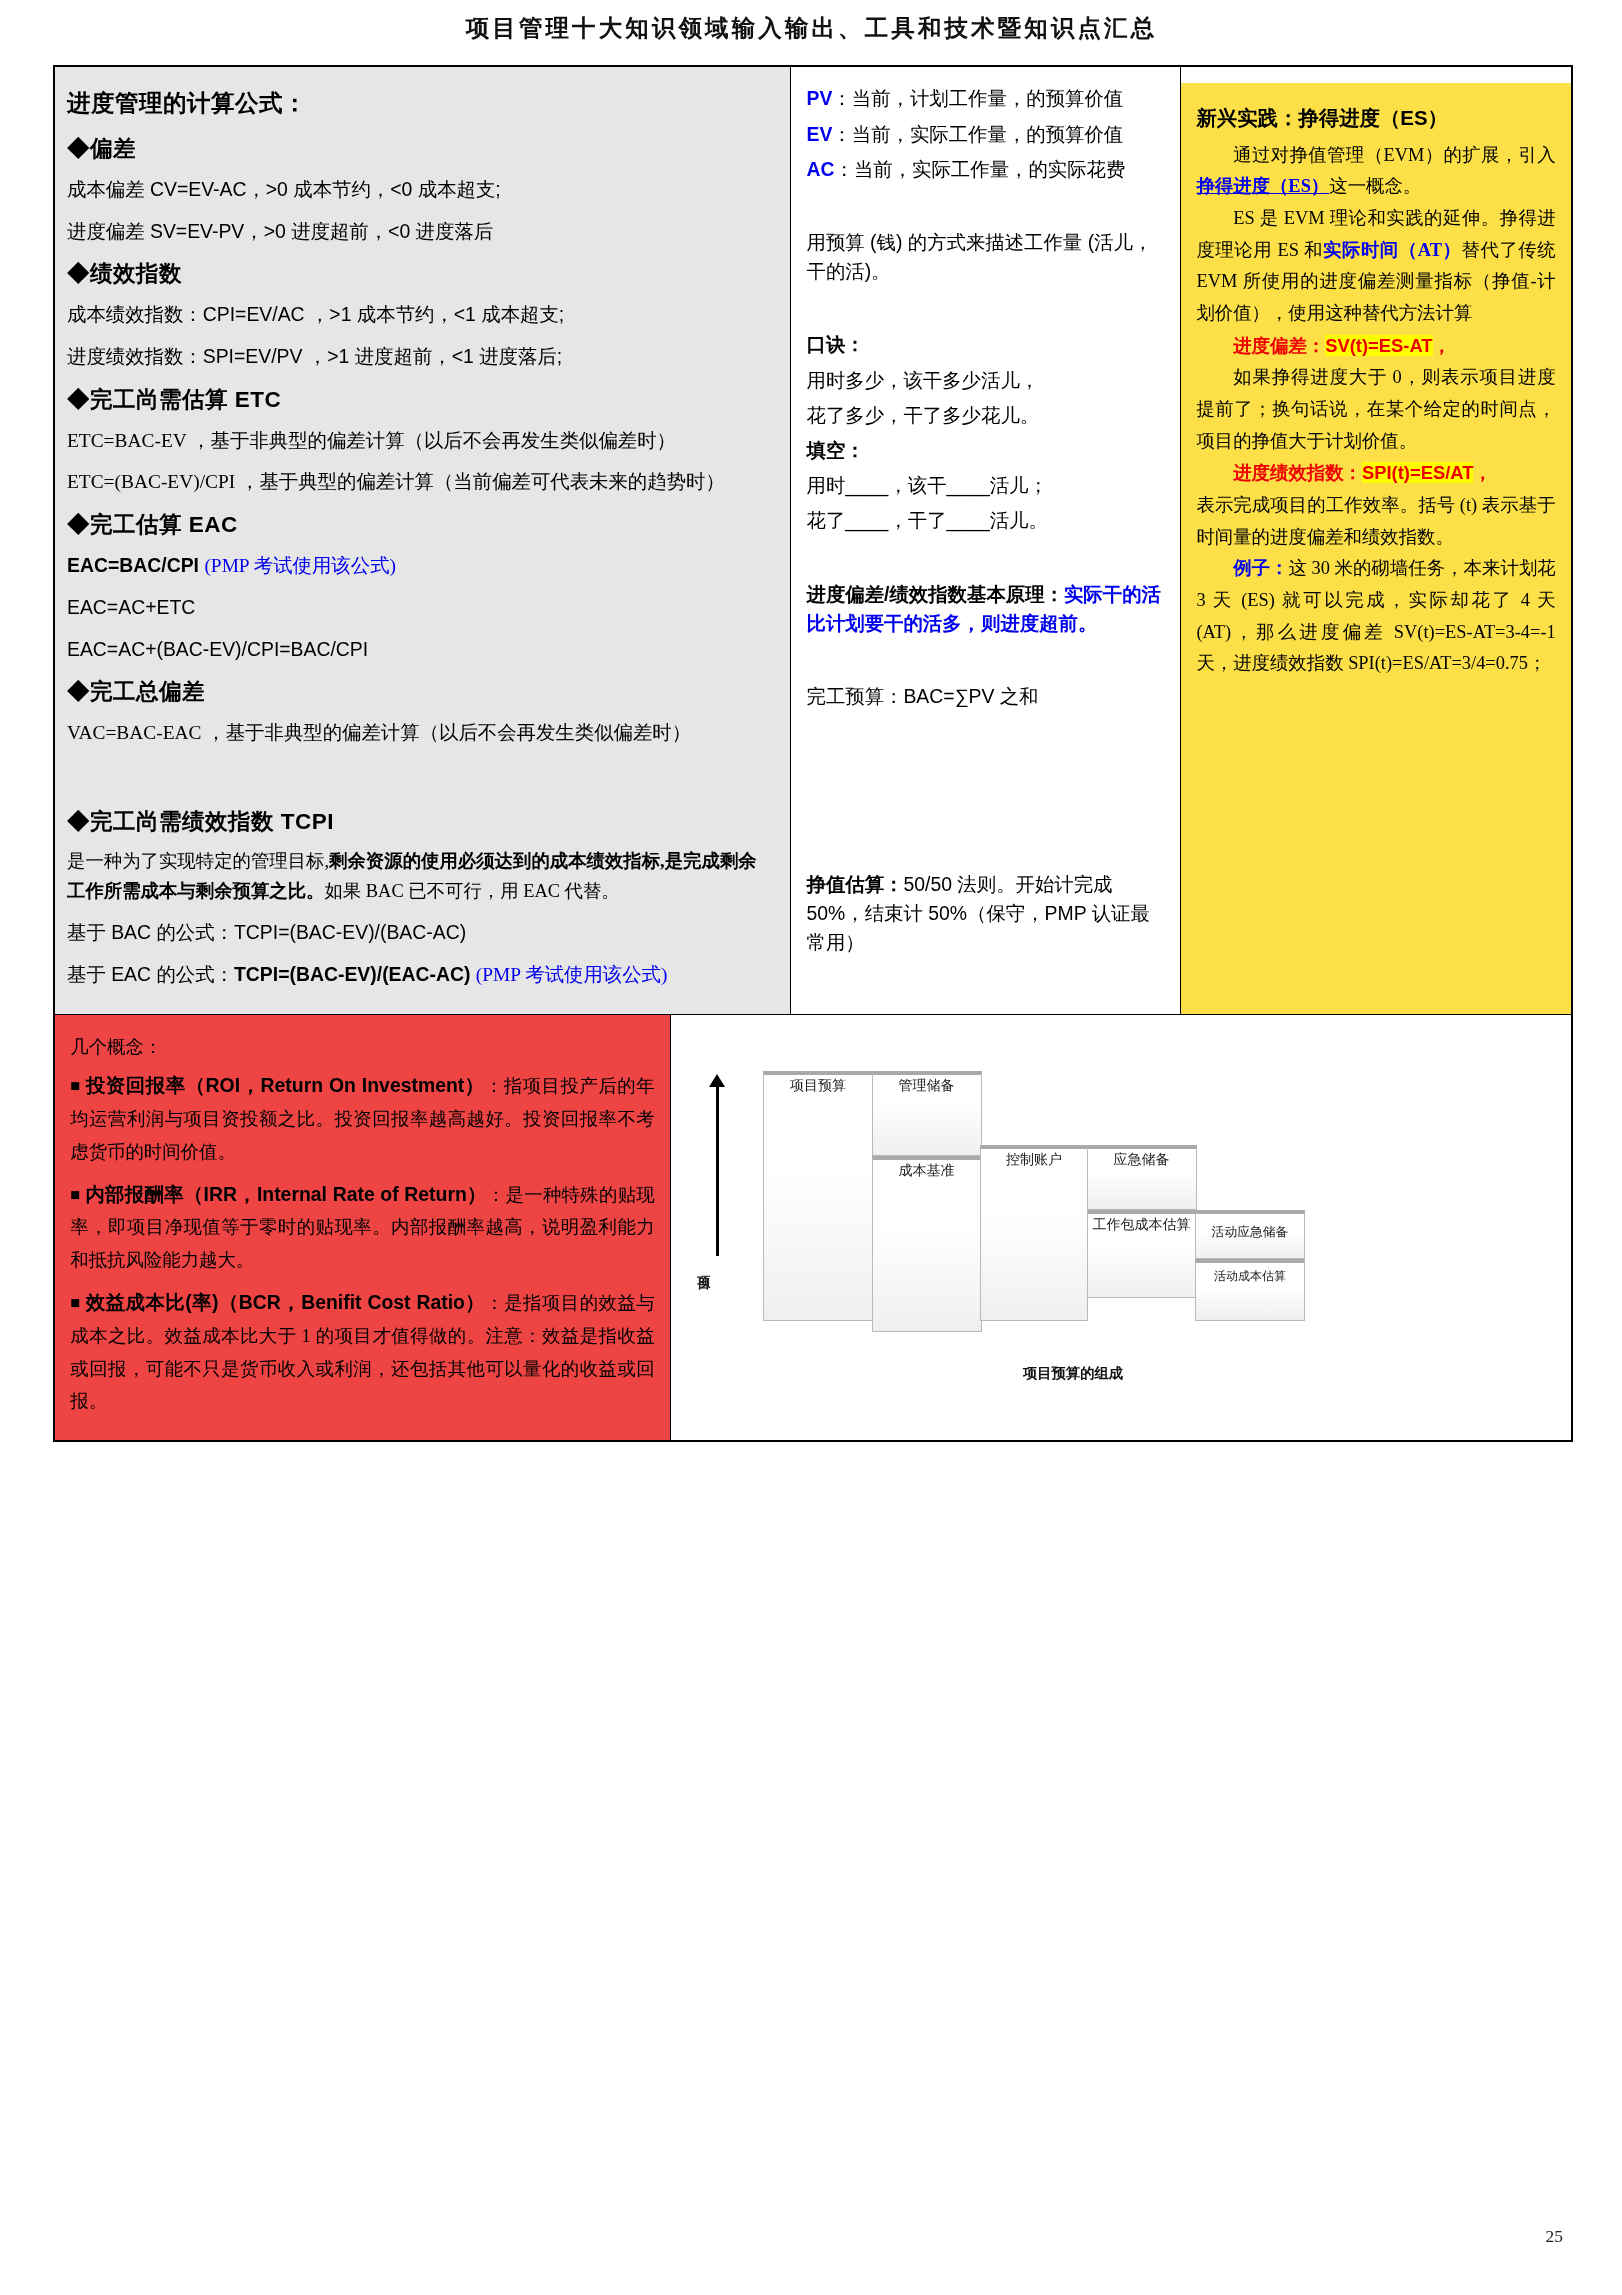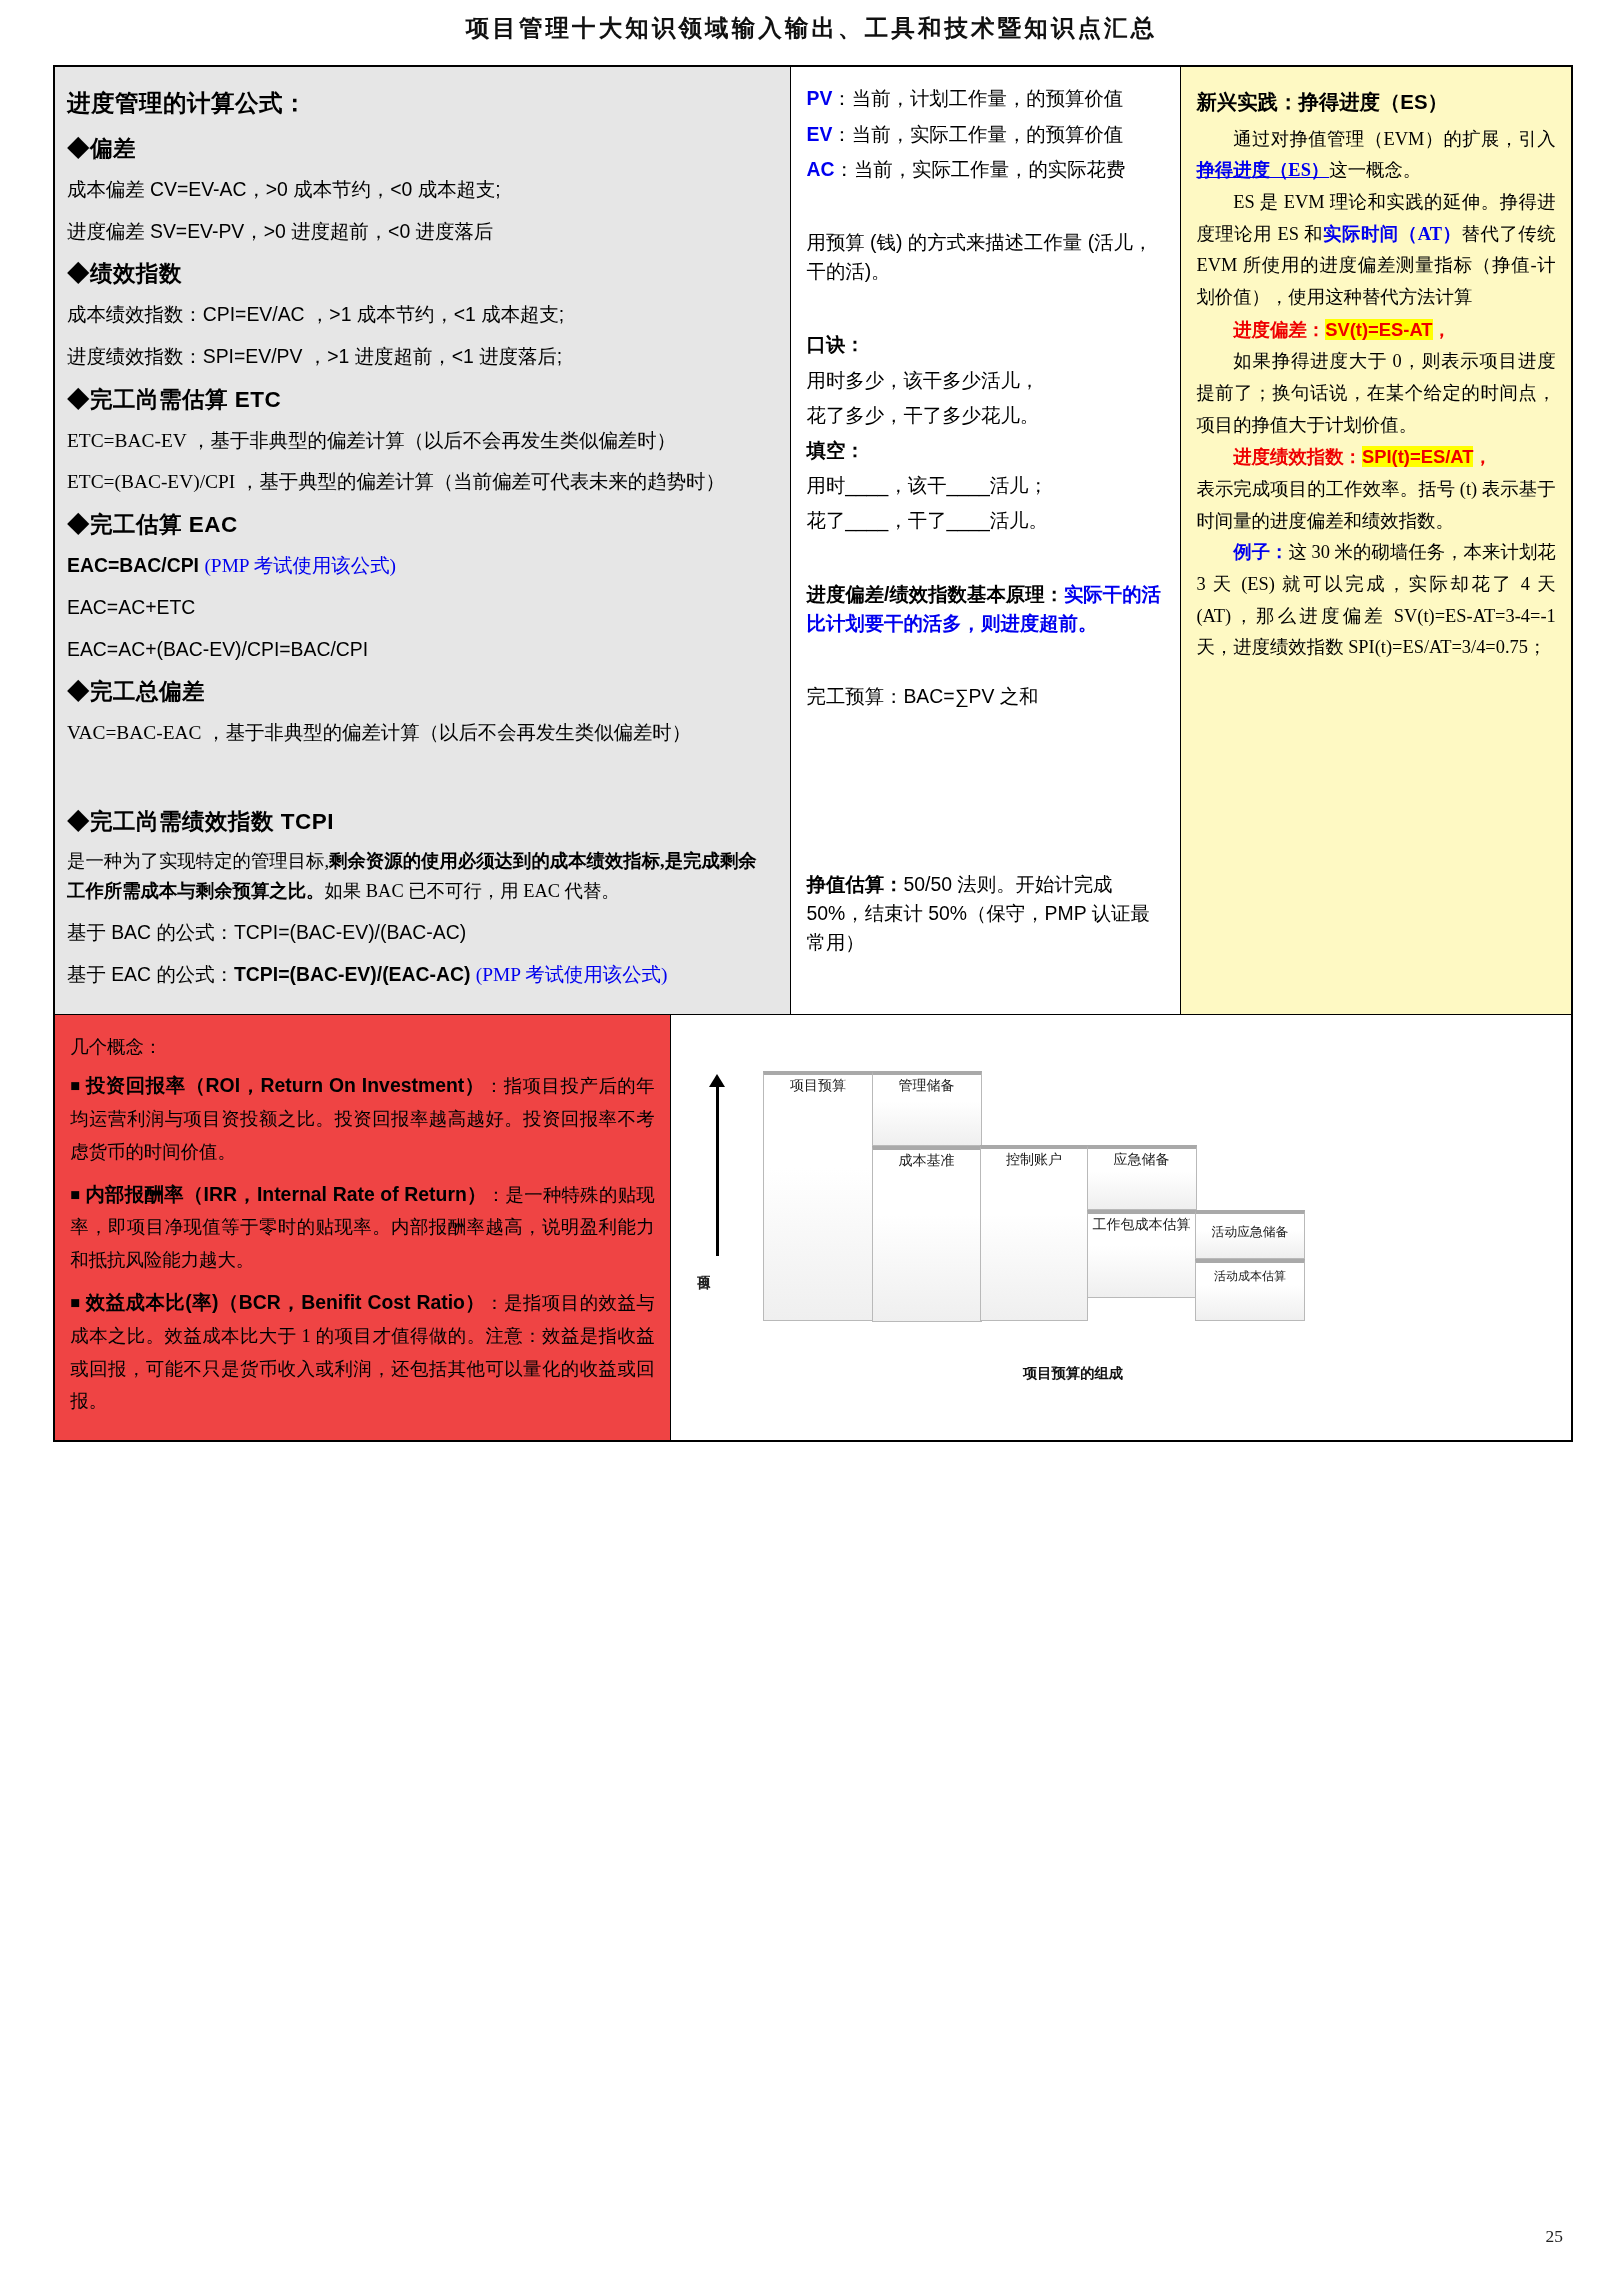--- a/index.html
+++ b/index.html
@@ -43,21 +43,21 @@
     border-bottom: 1.5px solid #000;
     box-sizing: border-box;
   }
   .cell {
     box-sizing: border-box;
     padding: 17.4px 15.3px 13.3px 15.3px;
     background: #e6e6e6;
   }
   .col-left   { width: 764px; border-right: 1.5px solid #000; padding-left: 12px; }
   .col-mid    { width: 404px;  border-right: 1.5px solid #000; background: #fff; }
-  .col-right  { width: 404px;  background: #fef9c3; }
+  .col-right  { width: 404px;  background: #fde047; margin-top: 16px; }
 
   .grid-bottom {
     display: flex;
     border: 2px solid #000;
     border-top: none;
     box-sizing: border-box;
   }
   .col-bl { width: 616px; border-right: 1.5px solid #000; background:#ef4444; }
   .col-br { width: 808px; background:#fff; }
 
@@ -349,21 +349,21 @@
 
     <div class="cell col-br col-2" style="padding:0">
       <div class="diagram-wrap">
 
         <div class="axis-arrow"></div>
         <div class="axis-label">项目</div>
 
         <div class="stair">
           <div class="bar b1">项目预算</div>
           <div class="stack">
-            <div class="bar b2" style="height:75px">管理储备</div>
+            <div class="bar b2" style="height:85px">管理储备</div>
             <div class="bar b3" style="width:110px;height:176px">成本基准</div>
           </div>
           <div class="bar b4" style="margin-top:74px;height:176px">控制账户</div>
           <div class="stack" style="margin-top:74px">
             <div class="bar b5" style="height:65px">应急储备</div>
             <div class="bar b5" style="height:88px">工作包成本估算</div>
           </div>
           <div class="stack" style="margin-top:139px">
             <div class="bar b6" style="height:49px;font-size:12.8px;padding-top:10.2px">活动应急储备</div>
             <div class="bar b6" style="height:62px;font-size:12px;padding-top:5px">活动成本估算</div>

